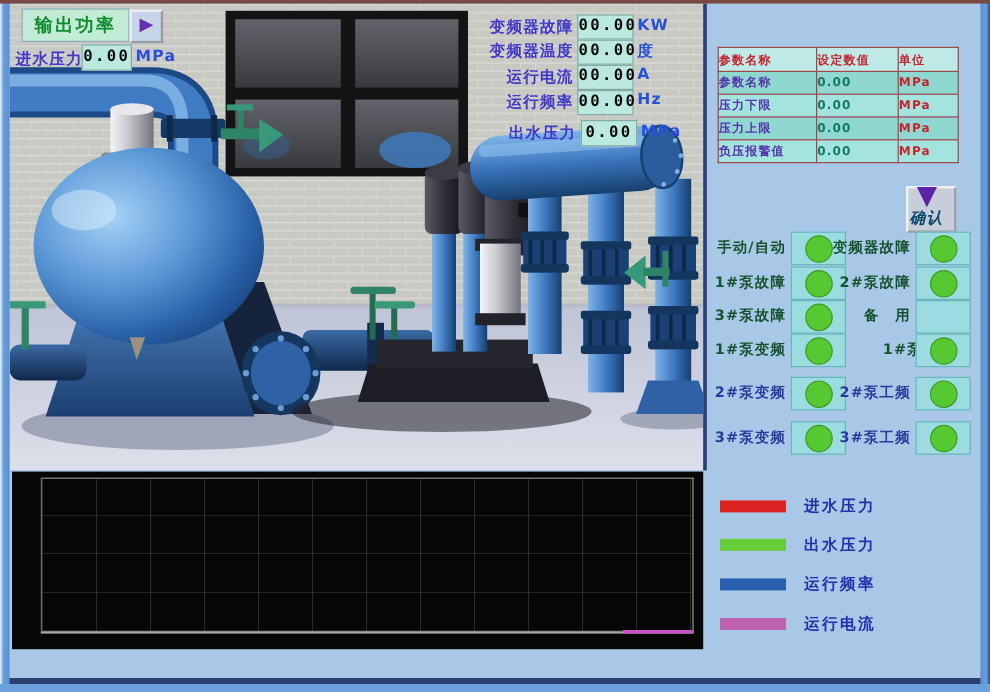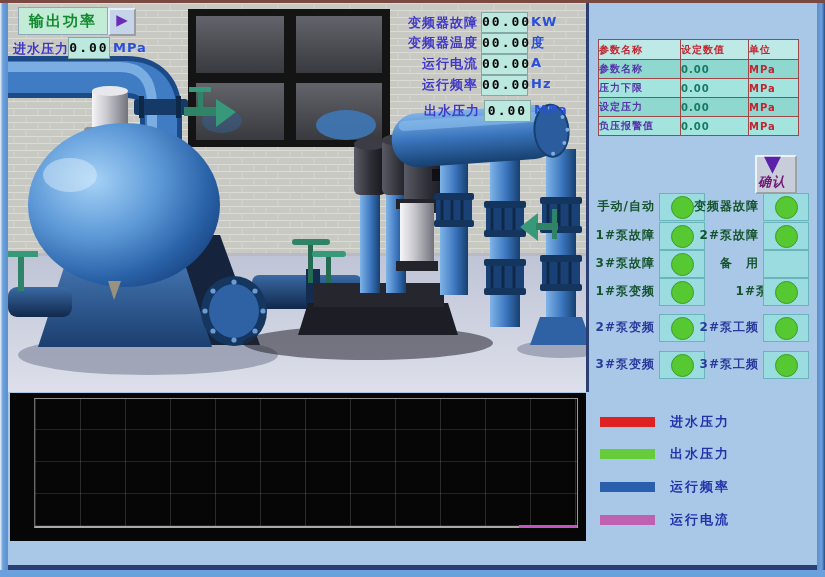--- a/index.html
+++ b/index.html
@@ -44,21 +44,21 @@
   .ptable tr.odd td{background:#8ed8d0;}
   .ptable tr.even td{background:#a4e4de;}
   .ptable td.pname{color:#5633aa;}
   .ptable td.pval{color:#157a62;}
   .ptable td.punit{color:#c22530;}
 
   .confirm-btn{position:absolute;left:166px;top:152px;width:38px;height:35px;background:#c8cdda;
         border:2px outset #eef2f8;}
   .confirm-btn .tri{position:absolute;left:7px;top:-6px;font-size:22px;color:#5b21a8;}
   .confirm-btn .ctext{position:absolute;left:1px;bottom:1px;font-size:13px;font-weight:bold;
-        color:#701a75;font-style:italic;letter-spacing:1px;}
+        color:#0c4a6e;font-style:italic;letter-spacing:1px;}
 
   .st-label{position:absolute;font-size:12px;font-weight:bold;letter-spacing:1px;text-align:right;white-space:nowrap;}
   .c-m{color:#14532d;}
   .c-n{color:#2a3a9a;}
   .st-box{position:absolute;width:44px;height:26px;background:#9adce0;border:1px solid #6ab4bc;}
   .lamp{position:absolute;left:11px;top:2px;width:21px;height:21px;border-radius:50%;
         background:#56c832;border:1px solid #3f9a22;}
 
   .lg-sw{position:absolute;left:11px;width:55px;height:10px;}
   .lg-label{position:absolute;left:81px;font-size:13px;font-weight:bold;color:#2233aa;letter-spacing:2px;white-space:nowrap;}
@@ -329,21 +329,21 @@
         <td class="pname">参数名称</td>
         <td class="pval">0.00</td>
         <td class="punit">MPa</td>
       </tr>
       <tr class="even">
         <td class="pname">压力下限</td>
         <td class="pval">0.00</td>
         <td class="punit">MPa</td>
       </tr>
       <tr class="odd">
-        <td class="pname">设定压力</td>
+        <td class="pname">压力上限</td>
         <td class="pval">0.00</td>
         <td class="punit">MPa</td>
       </tr>
       <tr class="even">
         <td class="pname">负压报警值</td>
         <td class="pval">0.00</td>
         <td class="punit">MPa</td>
       </tr>
     </tbody>
       </table>

